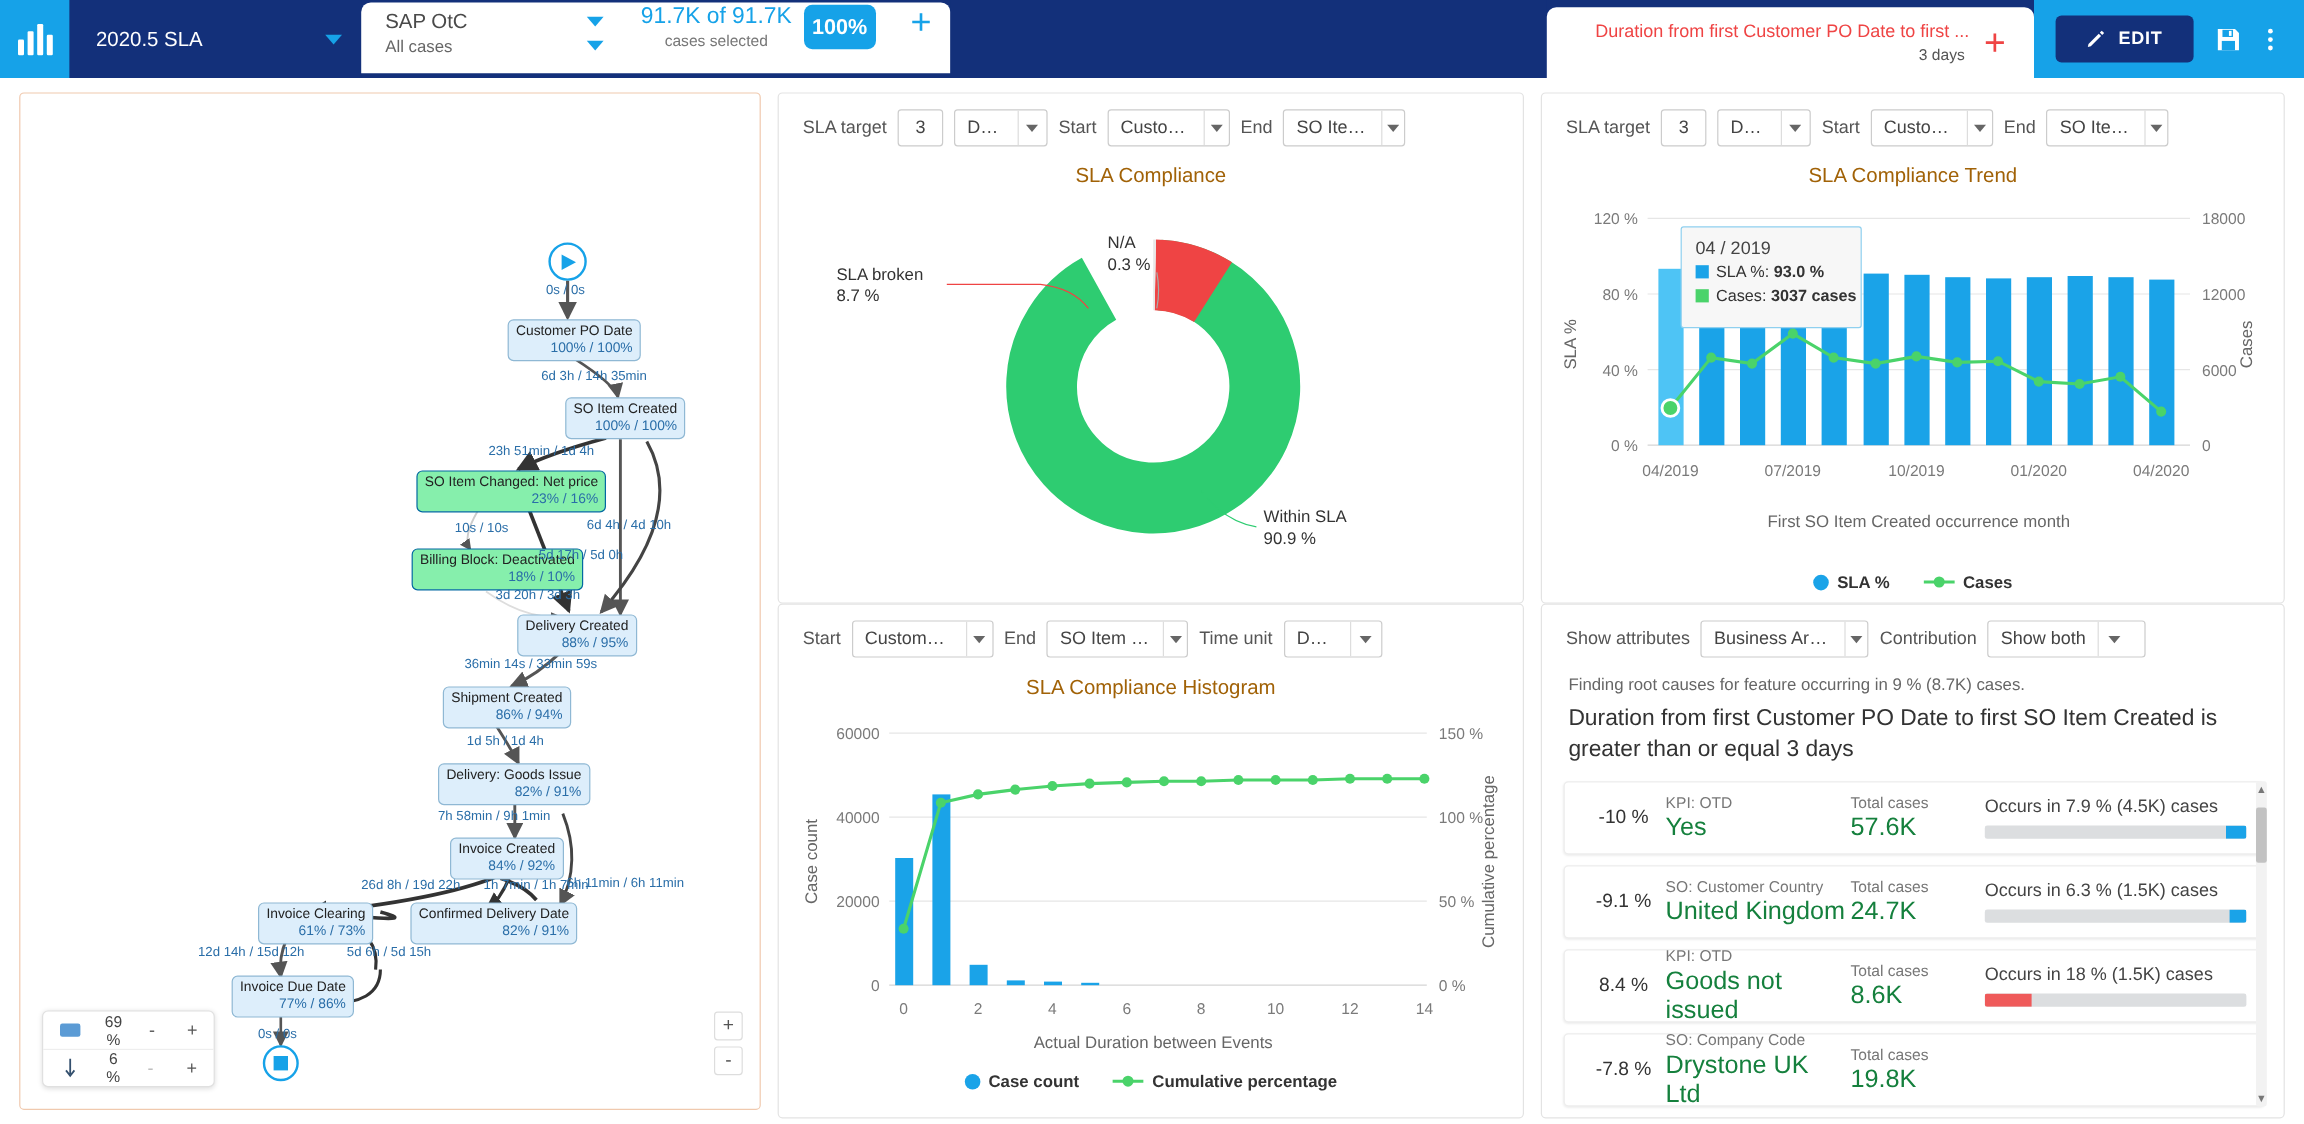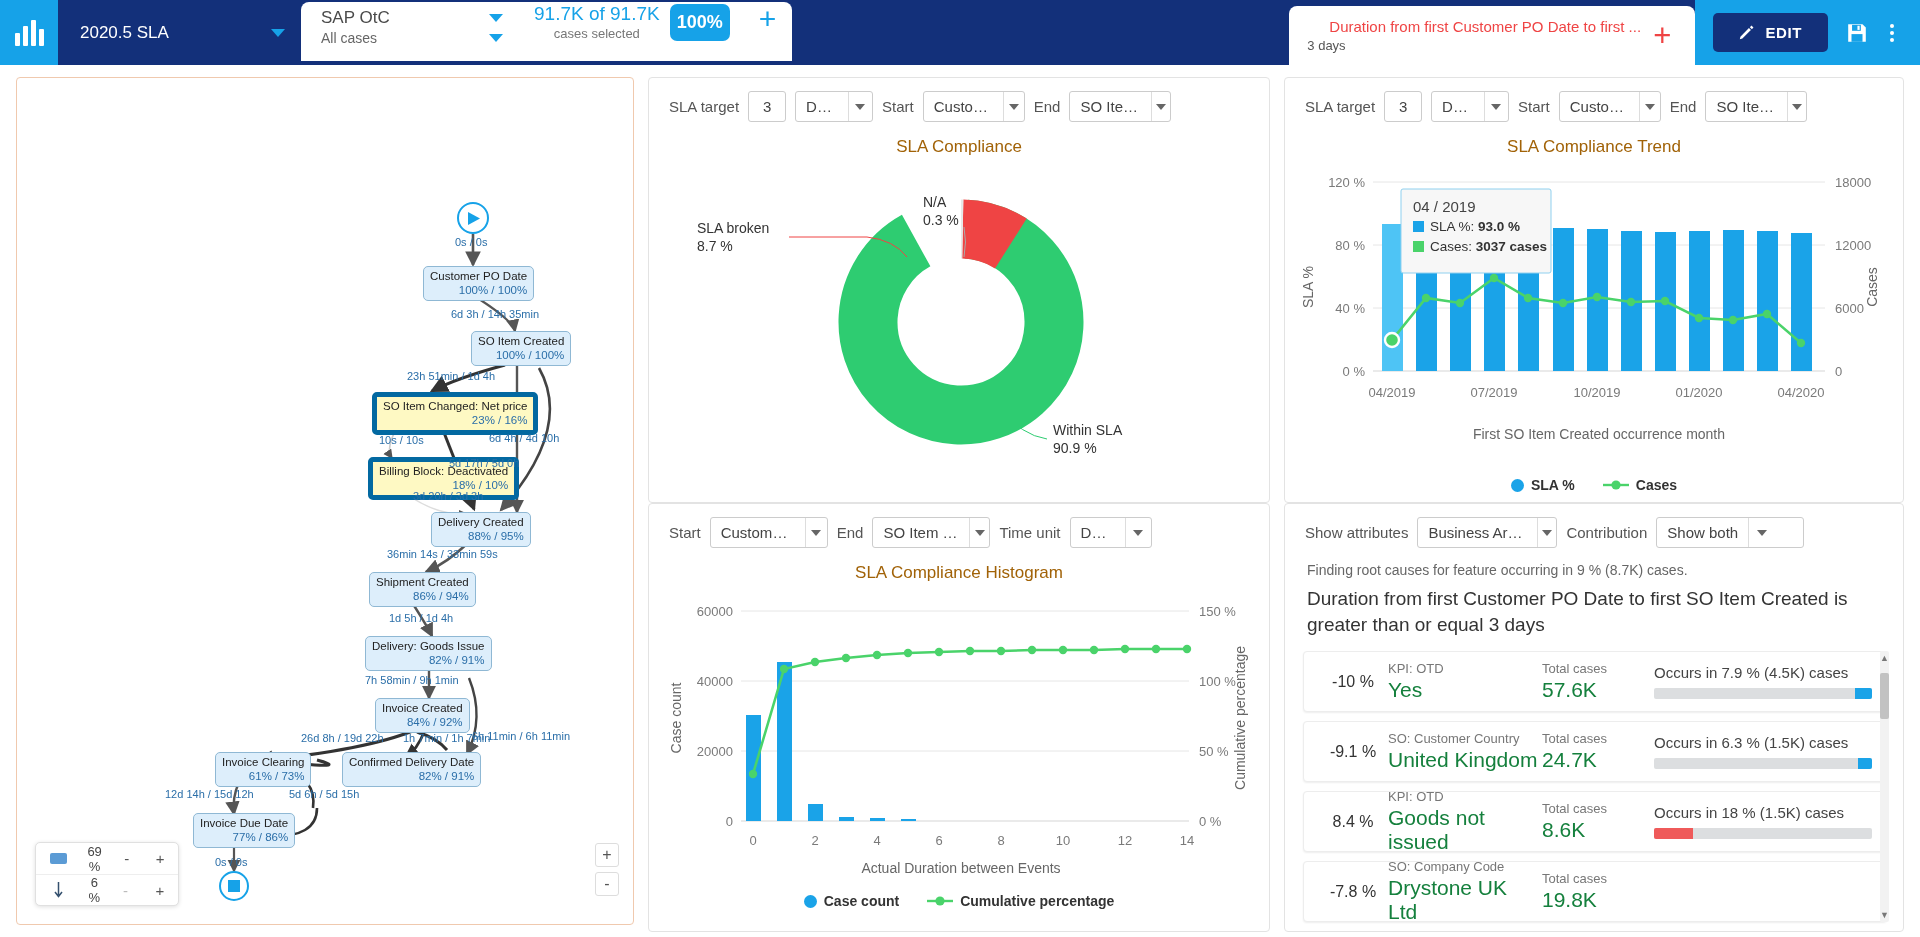--- a/index.html
+++ b/index.html
@@ -36,21 +36,21 @@
   .cases-txt .big { font-size: 19px; color: #16a2e8; }
   .cases-txt .sm { font-size: 13px; color: #777; }
   .pct-badge { background: #16a2e8; color: #fff; font-size: 18px; font-weight: bold; border-radius: 7px; padding: 8px 7px; }
   .plus-blue { color: #16a2e8; font-size: 30px; padding: 0 16px; cursor: pointer; font-weight: 300; }
 
   .spacer { flex: 1; background: #13307a; }
 
   .kpi-tab { background: #fff; border-top-left-radius: 8px; border-top-right-radius: 8px; margin-top: 6px; height: 59px; display: flex; align-items: center; padding: 0 8px 0 18px; }
   .kpi-info { display: flex; flex-direction: column; justify-content: center; gap: 3px; max-width: 330px; }
   .kpi-line1 { display: flex; align-items: center; gap: 22px; color: #ef4444; font-size: 15px; white-space: nowrap; }
-  .kpi-line2 { font-size: 13px; color: #555; }
+  .kpi-line2 { font-size: 13px; color: #555; text-align: right; }
   .plus-red { color: #ef4444; font-size: 31px; padding: 0 16px; cursor: pointer; font-weight: 300; }
   .rightcluster { background: #16a2e8; display: flex; align-items: center; gap: 18px; padding: 0 22px 0 18px; }
   .edit-btn { background: #13307a; color: #fff; border-radius: 5px; padding: 11px 26px; display: flex; align-items: center; gap: 11px; font-size: 15px; font-weight: bold; letter-spacing: .6px; cursor: pointer; }
   .ico-w { fill: #fff; display: block; }
   .kebab { display: flex; flex-direction: column; gap: 3px; cursor: pointer; padding: 4px; }
   .kebab i { width: 4px; height: 4px; background: #fff; border-radius: 50%; display: block; }
 
   
   .body { display: flex; gap: 14px; padding: 12px 16px; height: 872px; }
   .panel { background: #fff; border: 1px solid #e3e3e3; border-radius: 4px; position: relative; }
@@ -76,21 +76,21 @@
   .axis-txt { font-size: 13px; fill: #7a7a7a; font-family: "Liberation Sans", sans-serif; }
   .axis-name { font-size: 14px; fill: #666; font-family: "Liberation Sans", sans-serif; }
   .dlabel { font-size: 14px; fill: #333; font-family: "Liberation Sans", sans-serif; }
   .legend { display: flex; justify-content: center; gap: 28px; font-size: 14px; color: #333; font-weight: bold; }
   .lg { display: flex; align-items: center; gap: 7px; }
   .dot { width: 13px; height: 13px; border-radius: 50%; display: block; }
 
   
   .pm-node { position: absolute; border-radius: 5px; padding: 2px 6px; font-size: 11.5px; line-height: 1.25; text-align: center; white-space: nowrap; }
   .pm-blue { background: #ddeefb; border: 1px solid #8fb8d4; color: #222; }
-  .pm-pink { background: #fef9c3; border: 5px solid #0369a1; color: #222; margin-left: 25px; }
+  .pm-pink { background: #86efac; border: 1px solid #0369a1; color: #222; }
   .pm-node .pct { color: #2a6ea8; display: block; text-align: right; }
   .pm-edge { position: absolute; font-size: 11px; color: #2a6ea8; white-space: nowrap; }
 
   .slider-panel { position: absolute; left: 18px; bottom: 18px; width: 144px; background: #fff; border: 1px solid #e0e0e0; border-radius: 5px; box-shadow: 0 1px 4px rgba(0,0,0,.13); }
   .sl-row { display: flex; align-items: center; height: 31px; padding: 0 9px; gap: 16px; font-size: 13px; color: #444; }
   .sl-row + .sl-row { border-top: 1px solid #eee; }
   .sl-ico { width: 30px; display: flex; align-items: center; justify-content: center; }
   .sl-sq { width: 17px; height: 11px; background: #5b9bd5; border-radius: 2px; display: block; }
   .sl-val { flex: 1; text-align: center; }
   .sl-btn { width: 20px; text-align: center; cursor: pointer; font-size: 15px; color: #555; }
@@ -595,21 +595,21 @@
       <div class="panel p-right">
         <div class="ctrl-row">
           <span class="ctrl-lbl">Show attributes</span>
           <div class="sel" style="width:140px">
             <span class="v">Business Area¸Co...</span>
             <span class="arw">
                 <i class="cgray"></i>
               </span>
           </div>
           <span class="ctrl-lbl">Contribution</span>
-          <div class="sel" style="width:148px">
+          <div class="sel" style="width:132px">
             <span class="v">Show both</span>
             <span class="arw">
                 <i class="cgray"></i>
               </span>
           </div>
         </div>
 
         <div class="rc-note">Finding root causes for feature occurring in 9 % (8.7K) cases.</div>
         <div class="rc-feat">Duration from first Customer PO Date to first SO Item Created is greater than or equal 3 days</div>
 

